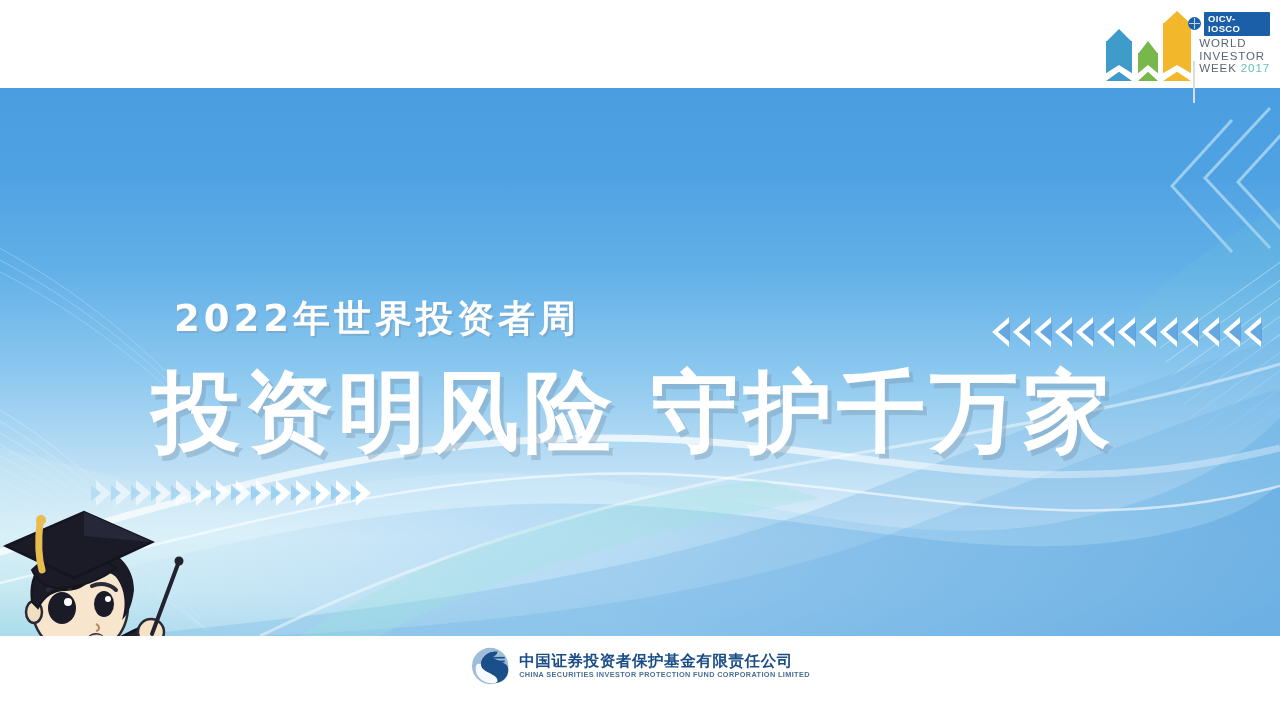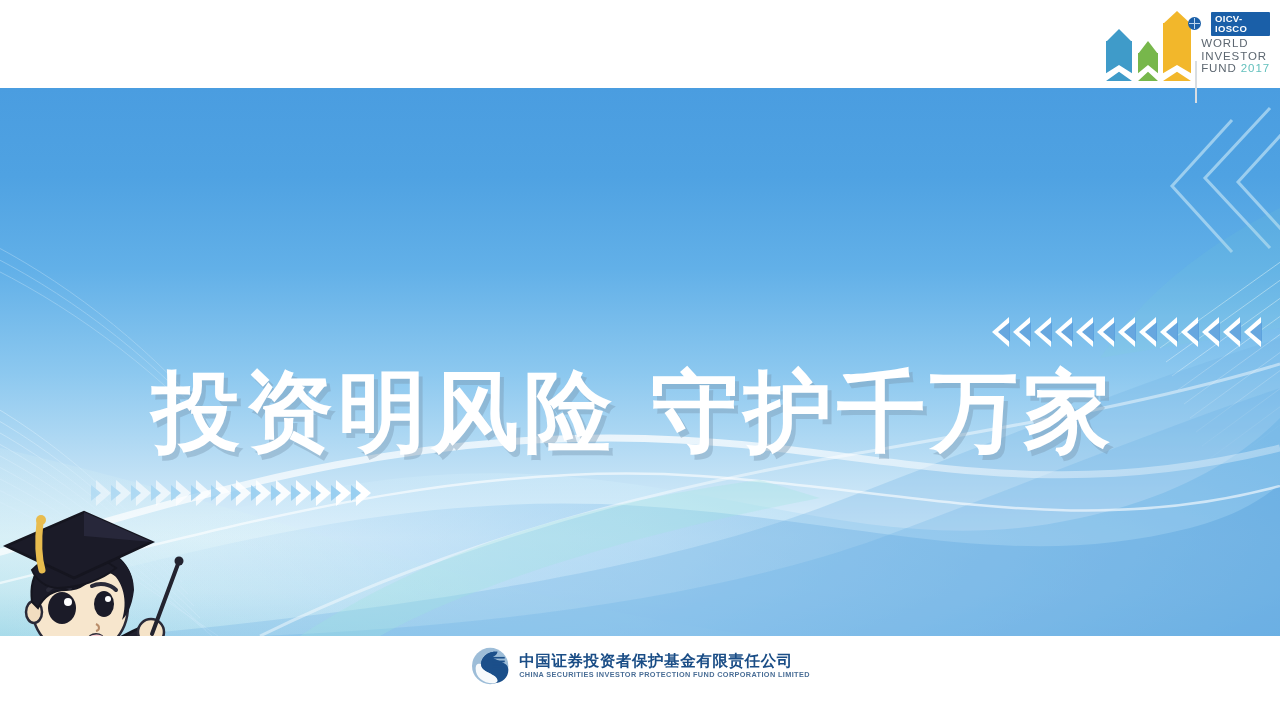--- a/index.html
+++ b/index.html
@@ -22,21 +22,21 @@
      clip-path:polygon(0 100%,0 52%,50% 0,100% 52%,100% 100%,50% 42%);}
   .p1{left:6px;width:26px;height:52px;}
   .p2{left:38px;width:20px;height:40px;}
   .p3{left:63px;width:28px;height:70px;}
   .wiw-right{position:relative;margin-left:4px;width:82px;height:78px;}
   .iosco{position:absolute;right:0;top:7px;display:flex;align-items:center;gap:3px;}
   .iosco .globe{width:13px;height:13px;border-radius:50%;background:#1a5fa8;position:relative;flex:0 0 auto;}
   .iosco .globe:before{content:"";position:absolute;left:1px;right:1px;top:5.5px;height:1.4px;background:#bcd6ef;}
   .iosco .globe:after{content:"";position:absolute;left:5.5px;top:1px;bottom:1px;width:1.4px;background:#bcd6ef;}
   .iosco .mark{background:#1a5fa8;color:#fff;font-size:9.5px;font-weight:700;letter-spacing:.3px;
-      padding:2px 4px 2.5px;line-height:1;border-radius:1px;margin-left:7px;}
+      padding:2px 4px 2.5px;line-height:1;border-radius:1px;}
   .wiw-text{position:absolute;right:0;top:26px;text-align:left;
       color:#5c6670;font-size:11.5px;line-height:12.6px;letter-spacing:.9px;font-weight:400;margin-top:6px;}
   .wiw-text .yr{color:#63c0bd;font-weight:400;}
   .wiw-bar{position:absolute;left:-6px;top:24px;width:2px;height:42px;background:#d8dde2;}
 
   
   .panel{position:absolute;left:0;top:88px;width:1280px;height:548px;overflow:hidden;
     background:
       linear-gradient(to bottom,
         #4a9de0 0%,
@@ -122,21 +122,21 @@
 
       <div class="wiw-right">
         <div class="iosco">
           <span class="globe"></span>
           <span class="mark">OICV-IOSCO</span>
         </div>
         <div class="wiw-text">
           <div class="wiw-bar"></div>
           <div>WORLD</div>
           <div>INVESTOR</div>
-          <div><span>FUND</span>
+          <div><span>WEEK</span>
             <span class="yr">2017</span></div>
         </div>
       </div>
 
     </div>
   </div>
 
   <div class="panel">
 
     <svg class="svgbg" viewBox="0 0 1280 548" preserveAspectRatio="none">
@@ -253,20 +253,21 @@
       <span class="g" style="opacity:.80"></span>
       <span class="g" style="opacity:.85"></span>
       <span class="g" style="opacity:.89"></span>
       <span class="g" style="opacity:.92"></span>
       <span class="g" style="opacity:.95"></span>
       <span class="g" style="opacity:.97"></span>
       <span class="g" style="opacity:1"></span>
       <span class="g" style="opacity:1"></span>
     </div>
 
+    <div class="kicker">2022年世界投资者周</div>
     <div class="headline"><span>投资明风险</span><span class="sp"></span><span>守护千万家</span></div>
 
   </div>
 
   <svg class="mascot" viewBox="0 0 210 235">
     <defs>
       <clipPath id="mclip">
           <rect x="0" y="0" width="210" height="235"></rect>
         </clipPath>
     </defs>

